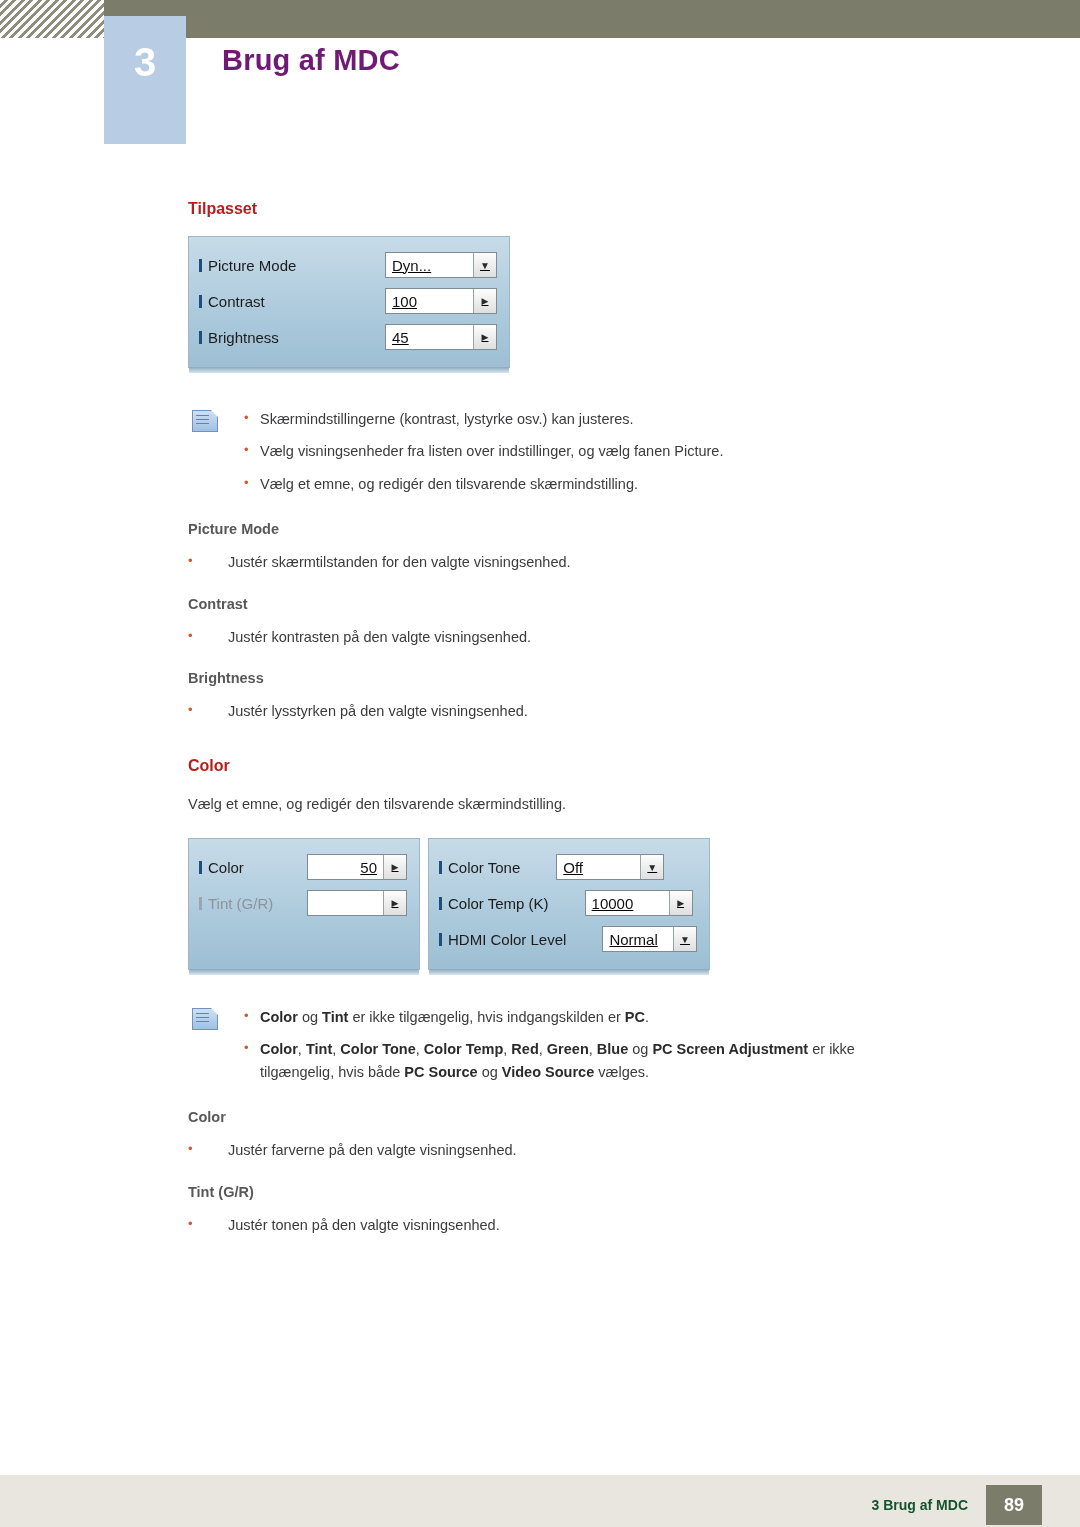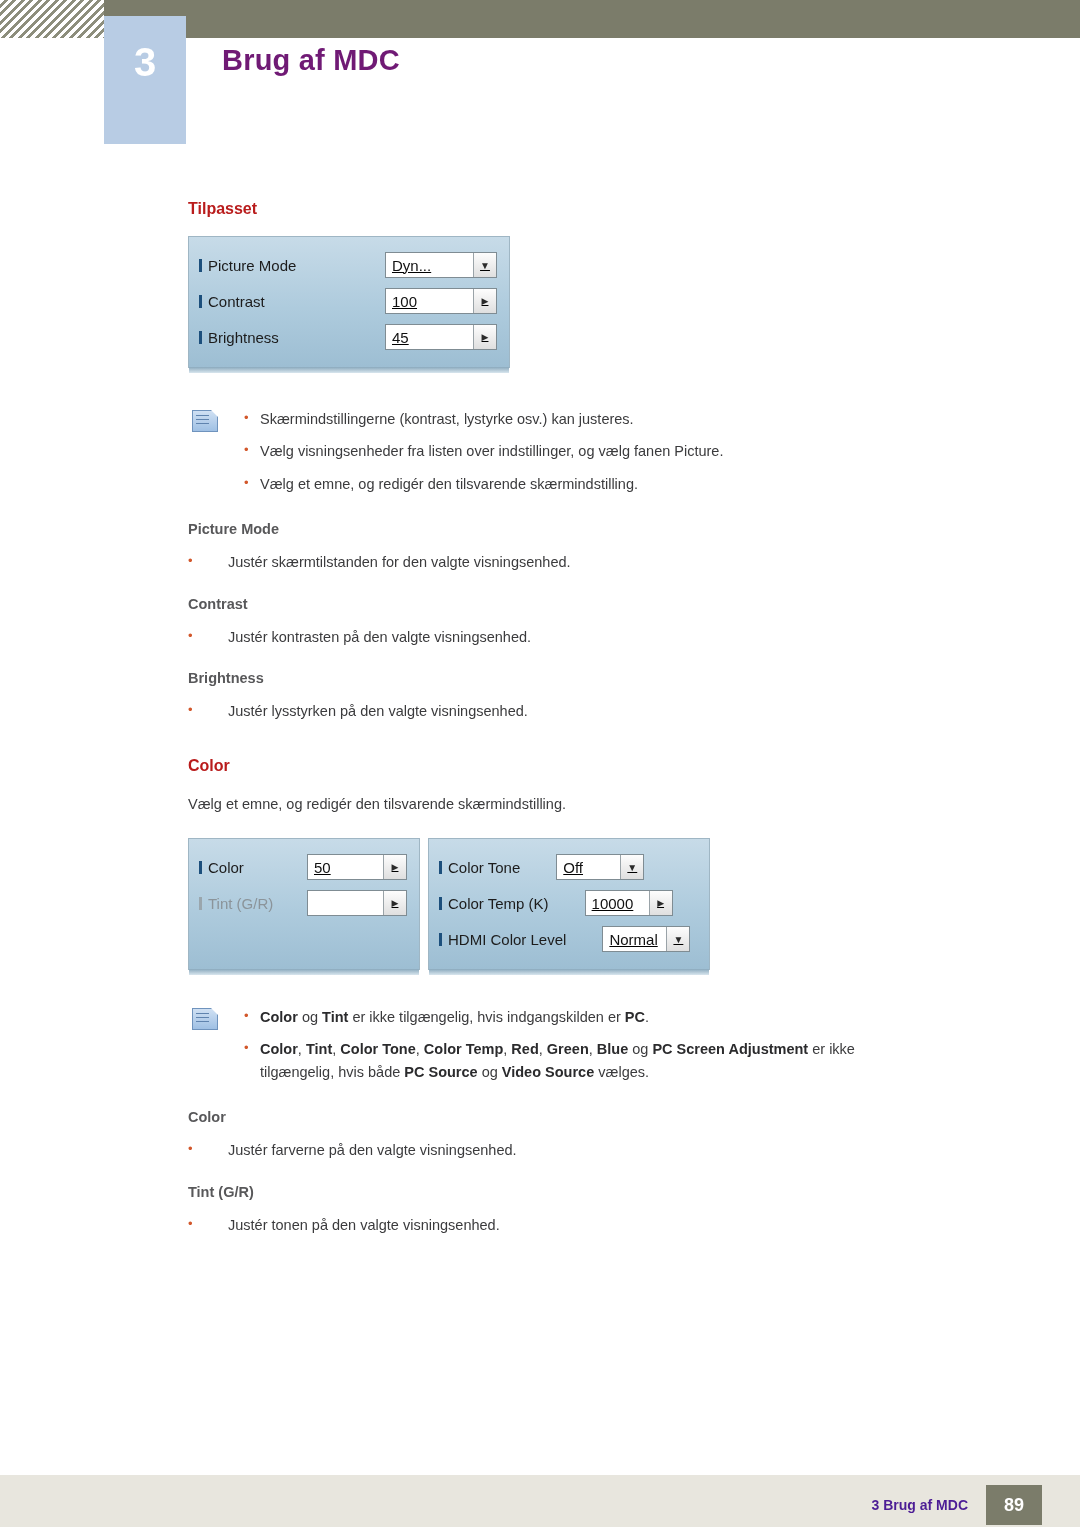--- a/index.html
+++ b/index.html
@@ -239,40 +239,40 @@
   }
   #tilpasset-widget .w-field { width: 112px; }
 
   
   .color-widgets {
     display: flex;
     gap: 8px;
     margin-bottom: 36px;
   }
   #color-left-widget { width: 232px; }
-  #color-left-widget .w-field { width: 100px; }
+  #color-left-widget .w-field { width: 100px; text-align: right; }
   #color-right-widget { width: 282px; }
-  #color-right-widget .w-field { width: 88px; margin-left: 36px; }
+  #color-right-widget .w-field { width: 108px; margin-left: 36px; }
 
   
   .footer-bar {
     position: absolute;
     left: 0;
     bottom: 0;
     width: 1080px;
     height: 52px;
     background: #e8e6de;
   }
   .footer-text {
     position: absolute;
     right: 112px;
     bottom: 14px;
     font-size: 14px;
     font-weight: bold;
-    color: #4c1d95;
+    color: #14532d;
   }
   .page-num-box {
     position: absolute;
     right: 38px;
     bottom: 2px;
     width: 56px;
     height: 40px;
     background: #7b7c6a;
     color: #ffffff;
     font-size: 18px;

